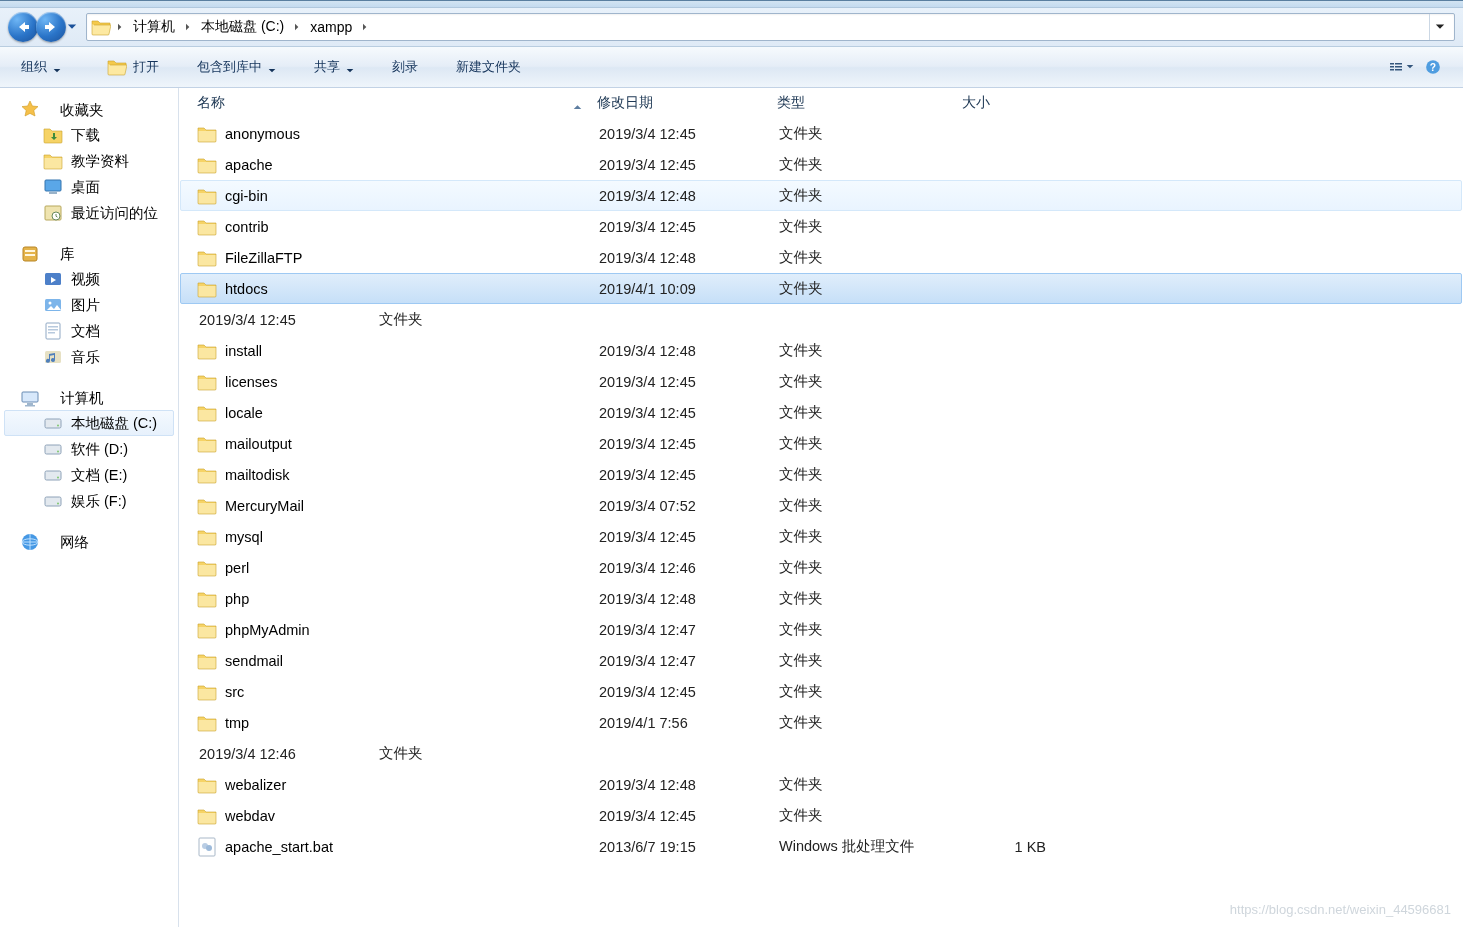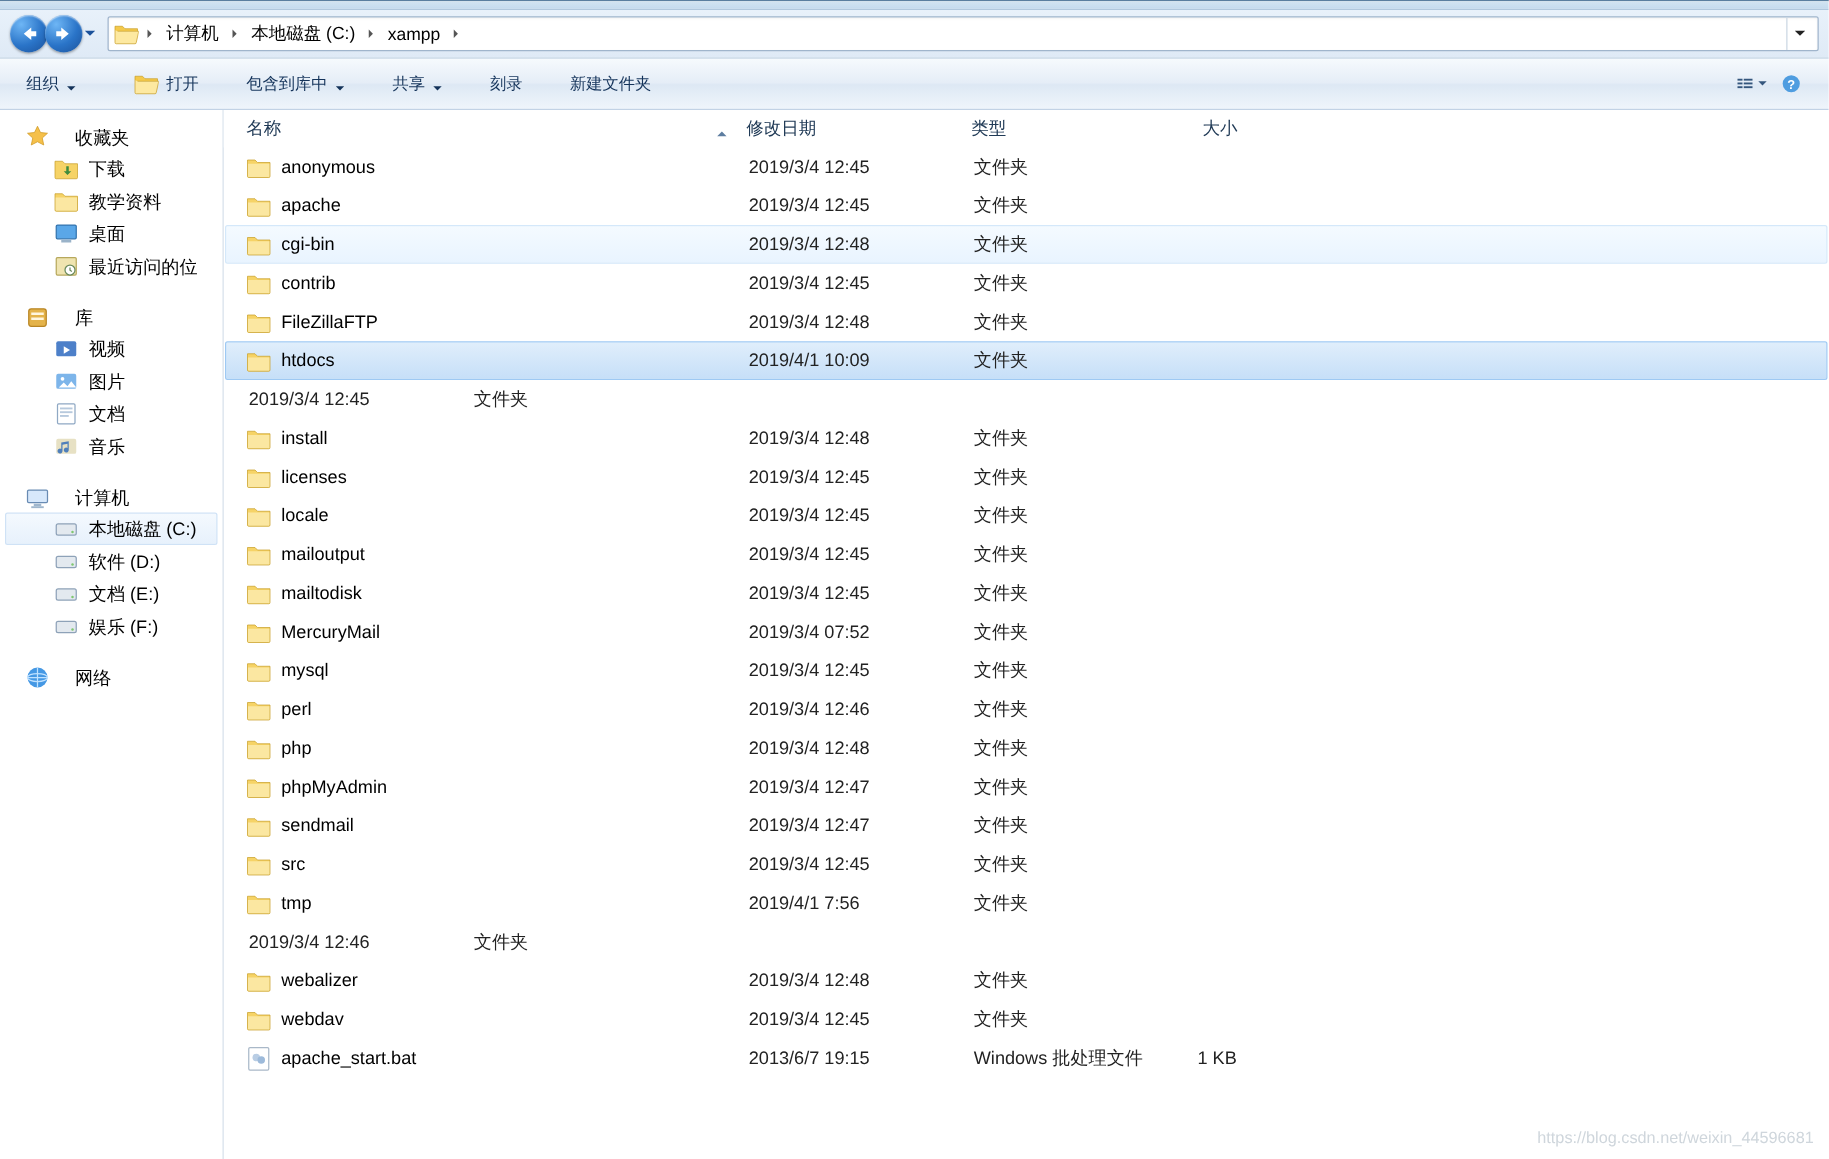--- a/index.html
+++ b/index.html
@@ -39,21 +39,21 @@
 .sort-ind{margin-left:auto;margin-right:8px;width:9px;height:9px}
 .sort-ind svg{width:9px;height:9px;fill:#5d7da0}
 .list{flex:1;overflow-y:auto;overflow-x:hidden}
 .row{height:29px;display:flex;align-items:center;padding-left:12px;font-size:14.5px;border:1px solid transparent;border-radius:2px;margin:0 1px}
 .row.hov{background:linear-gradient(#f4faff,#e9f4ff);border-color:#d4e8fa}
 .row.sel{background:linear-gradient(#e0eefb,#c6dff8);border-color:#9ec9f3}
 .cell{display:flex;align-items:center;box-sizing:border-box;overflow:hidden;white-space:nowrap}
 .cell.name{flex:0 0 400px;gap:8px;padding-left:4px}
 .cell.date{flex:0 0 180px;color:#222;padding-left:6px}
 .cell.type{flex:0 0 185px;color:#222;padding-left:6px}
-.cell.size{flex:0 0 100px;padding-right:12px;color:#222}
+.cell.size{flex:0 0 100px;justify-content:flex-end;padding-right:12px;color:#222}
 .ic{width:20px;height:20px;flex:0 0 20px;display:flex;align-items:center;justify-content:center}
 .watermark{position:absolute;right:12px;bottom:10px;color:#cfd6dc;font-size:13px;pointer-events:none}
 .view-opts{display:flex;gap:4px;align-items:center;padding-right:6px}
 .view-btn{width:26px;height:24px;border:1px solid transparent;border-radius:2px;display:flex;align-items:center;justify-content:center}
 
 .folder-ico{width:20px;height:20px}
 </style>
 </head>
 <body>
 

